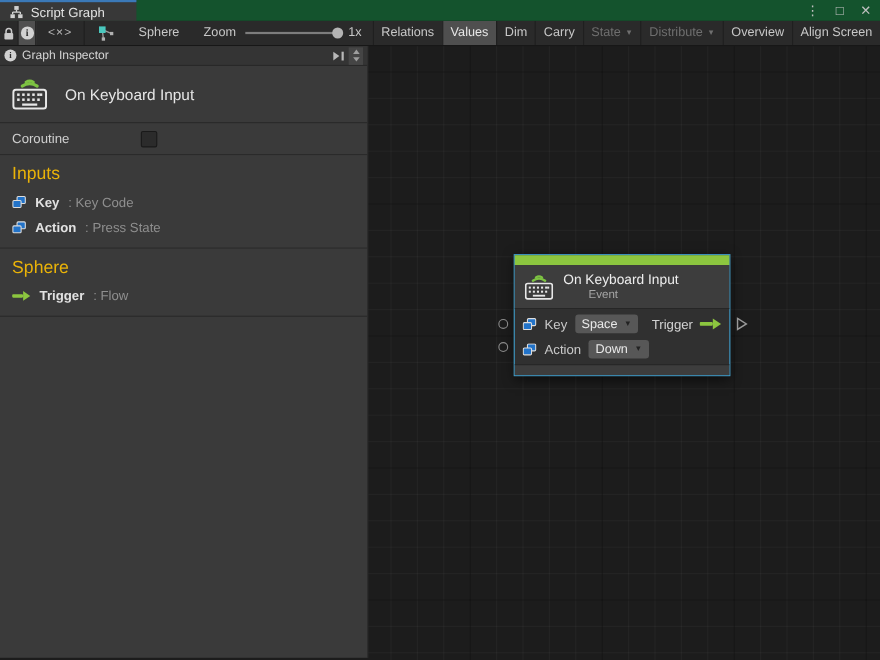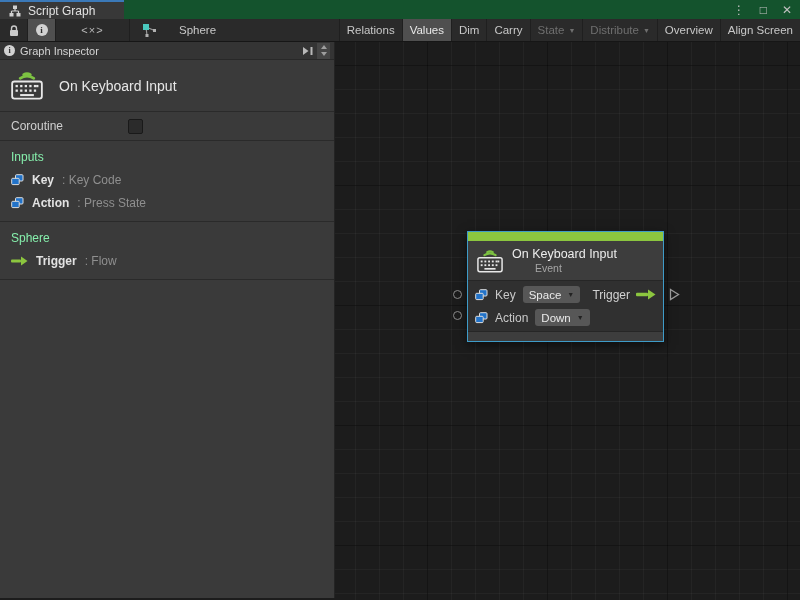--- a/index.html
+++ b/index.html
@@ -49,21 +49,21 @@
   .spin-down { width: 0; height: 0; border-left: 3.5px solid transparent; border-right: 3.5px solid transparent;
     border-top: 4px solid #9e9e9e; margin-top: 3px; }
   .insp-unit { height: 52px; border-bottom: 1px solid #2a2a2a; display: flex; align-items: center;
     gap: 16px; padding: 0 11px; }
   .insp-unit-title { font-size: 14px; color: #e6e6e6; }
   .insp-coroutine { position: relative; height: 29px; border-bottom: 1px solid #2a2a2a;
     display: flex; align-items: center; padding: 0 11px; font-size: 12px; }
   .checkbox { position: absolute; left: 128px; top: 7px; width: 15px; height: 15px; background: #2b2b2b;
     border: 1px solid #191919; border-radius: 2px; }
   .insp-section { border-bottom: 1px solid #2a2a2a; padding: 9px 11px 11px; }
-  .section-title { font-size: 12px; color: #86efac; }
+  .section-title { font-size: 16px; color: #eab308; }
   .port-row { display: flex; align-items: center; gap: 8px; margin-top: 9px; font-size: 12px; }
   .port-name { font-weight: bold; color: #e2e2e2; }
   .port-type { color: #8f8f8f; }
 
   
   .graph { position: absolute; left: 335px; top: 42px; width: 465px; height: 558px; background-color: #1c1c1c;
     background-image:
       linear-gradient(90deg, rgba(0,0,0,0.45) 1px, transparent 1px),
       linear-gradient(rgba(0,0,0,0.45) 1px, transparent 1px),
       linear-gradient(90deg, rgba(255,255,255,0.035) 1px, transparent 1px),
@@ -137,20 +137,27 @@
   </div>
   <div class="tb-seg tb-sphere">
     <svg width="15" height="15" viewBox="0 0 15 15">
       <line x1="4" y1="4" x2="12.5" y2="7.5" stroke="#9a9a9a" stroke-width="1.2"></line>
       <line x1="4" y1="4" x2="5" y2="12.5" stroke="#9a9a9a" stroke-width="1.2"></line>
       <rect x="1" y="1" width="6" height="6" fill="#4AC8BE"></rect>
       <rect x="11" y="6" width="3" height="3" fill="#b0b0b0"></rect>
       <rect x="3.5" y="11" width="3" height="3" fill="#b0b0b0"></rect>
     </svg>
     <span>Sphere</span>
+  </div>
+  <div class="tb-zoom">
+    <span>Zoom</span>
+    <div class="zoom-track">
+      <div class="zoom-handle"></div>
+    </div>
+    <span>1x</span>
   </div>
   <div class="tb-buttons">
     <div class="tb-btn">
       <span>Relations</span>
     </div>
     <div class="tb-btn active">
       <span>Values</span>
     </div>
     <div class="tb-btn">
       <span>Dim</span>

